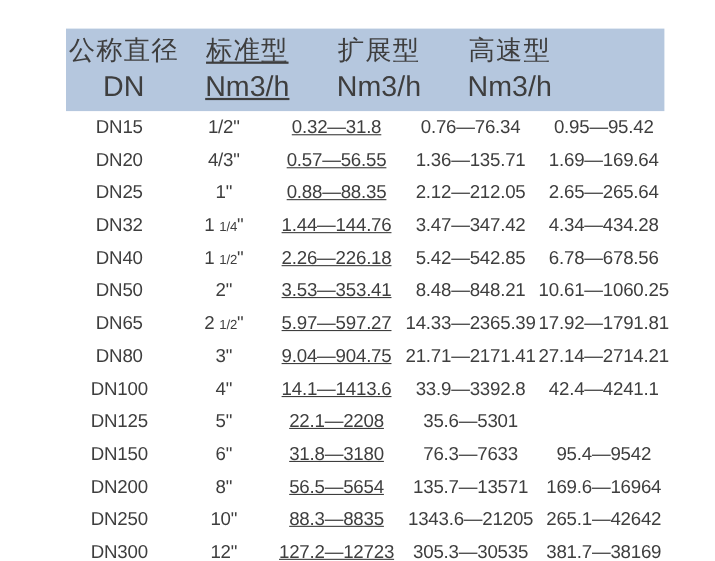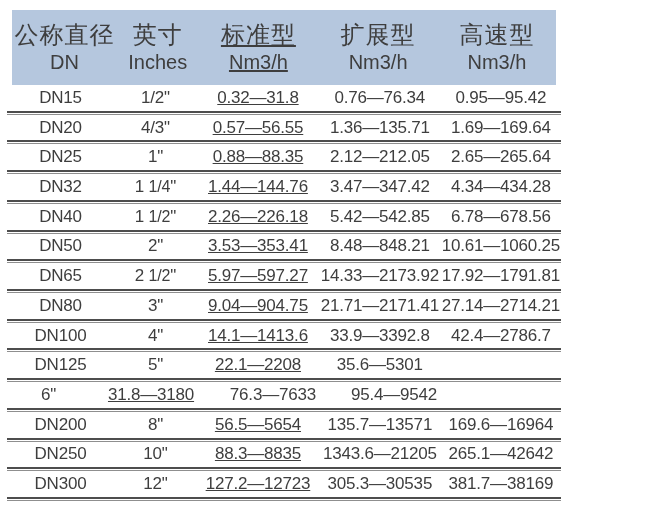--- a/index.html
+++ b/index.html
@@ -11,22 +11,23 @@
     width: 650px;
     height: 510px;
     overflow: hidden;
     font-family: "Liberation Sans", "DejaVu Sans", sans-serif;
     color: #3e3e3e;
   }
   .page {
     width: 568px;
     height: 510px;
     box-sizing: border-box;
-    padding-top: 10px;
+    padding-top: 26px;
     background: #ffffff;
+    margin-left: 48px;
   }
   .table-wrap {
     margin: 0 7px;
   }
   
   .header {
     margin: 0 5px;
     height: 75px;
     background: #b5c7de;
     display: flex;
@@ -35,77 +36,73 @@
   .hcell {
     text-align: center;
     line-height: 1.15;
   }
   .hcell .cn {
     font-size: 24px;
     letter-spacing: 1px;
     margin-bottom: 3px;
   }
   .hcell .en {
-    font-size: 20px;
+    font-size: 26px;
   }
   
   .c0 { width: 19.3%; }
   .c1 { width: 15.0%; }
   .c2 { width: 22.0%; text-decoration: underline; }
   .c3 { width: 22.0%; }
   .c4 { width: 21.7%; }
   
   .tbody {
     height: 416px;
     display: flex;
     flex-direction: column;
   }
   .rgroup {
     flex: 1;
     display: flex;
-    flex-direction: column;
+    flex-direction: row;
     min-height: 0;
   }
   .row {
     flex: 1;
     display: flex;
     align-items: center;
   }
   .cell {
     text-align: center;
     font-size: 17px;
     white-space: nowrap;
     letter-spacing: -0.2px;
   }
   .cell .frac {
-    font-size: 16px;
+    font-size: 12px;
   }
   
   .sep {
     height: 4px;
     box-sizing: border-box;
     border-top: 2px solid #4d4d4d;
     border-bottom: 1px solid #8f8f8f;
   }
 </style>
 </head>
 <body>
 
 <div class="page">
   <div class="table-wrap">
 
     <div class="header">
       <div class="hcell c0">
         <div class="cn">公称直径</div>
         <div class="en">DN</div>
       </div>
-      <div class="hcell c1">
-        <div class="cn">英寸</div>
-        <div class="en">Inches</div>
-      </div>
       <div class="hcell c2">
         <div class="cn">标准型</div>
         <div class="en">Nm3/h</div>
       </div>
       <div class="hcell c3">
         <div class="cn">扩展型</div>
         <div class="en">Nm3/h</div>
       </div>
       <div class="hcell c4">
         <div class="cn">高速型</div>
@@ -172,56 +169,57 @@
             <div class="cell c3">8.48—848.21</div>
             <div class="cell c4">10.61—1060.25</div>
           </div>
           <div class="sep"></div>
         </div>
         <div class="rgroup">
           <div class="row">
             <div class="cell c0">DN65</div>
             <div class="cell c1"><span>2 </span><span class="frac">1/2</span><span>"</span></div>
             <div class="cell c2">5.97—597.27</div>
-            <div class="cell c3">14.33—2173.92</div>
+            <div class="cell c3">14.33—2365.39</div>
             <div class="cell c4">17.92—1791.81</div>
           </div>
           <div class="sep"></div>
         </div>
         <div class="rgroup">
           <div class="row">
             <div class="cell c0">DN80</div>
             <div class="cell c1">3"</div>
             <div class="cell c2">9.04—904.75</div>
             <div class="cell c3">21.71—2171.41</div>
             <div class="cell c4">27.14—2714.21</div>
           </div>
           <div class="sep"></div>
         </div>
         <div class="rgroup">
           <div class="row">
             <div class="cell c0">DN100</div>
             <div class="cell c1">4"</div>
             <div class="cell c2">14.1—1413.6</div>
             <div class="cell c3">33.9—3392.8</div>
-            <div class="cell c4">42.4—2786.7</div>
+            <div class="cell c4">42.4—4241.1</div>
           </div>
           <div class="sep"></div>
         </div>
         <div class="rgroup">
           <div class="row">
             <div class="cell c0">DN125</div>
             <div class="cell c1">5"</div>
             <div class="cell c2">22.1—2208</div>
             <div class="cell c3">35.6—5301</div>
           </div>
           <div class="sep"></div>
         </div>
         <div class="rgroup">
           <div class="row">
+            <div class="cell c0">DN150</div>
             <div class="cell c1">6"</div>
             <div class="cell c2">31.8—3180</div>
             <div class="cell c3">76.3—7633</div>
             <div class="cell c4">95.4—9542</div>
           </div>
           <div class="sep"></div>
         </div>
         <div class="rgroup">
           <div class="row">
             <div class="cell c0">DN200</div>

